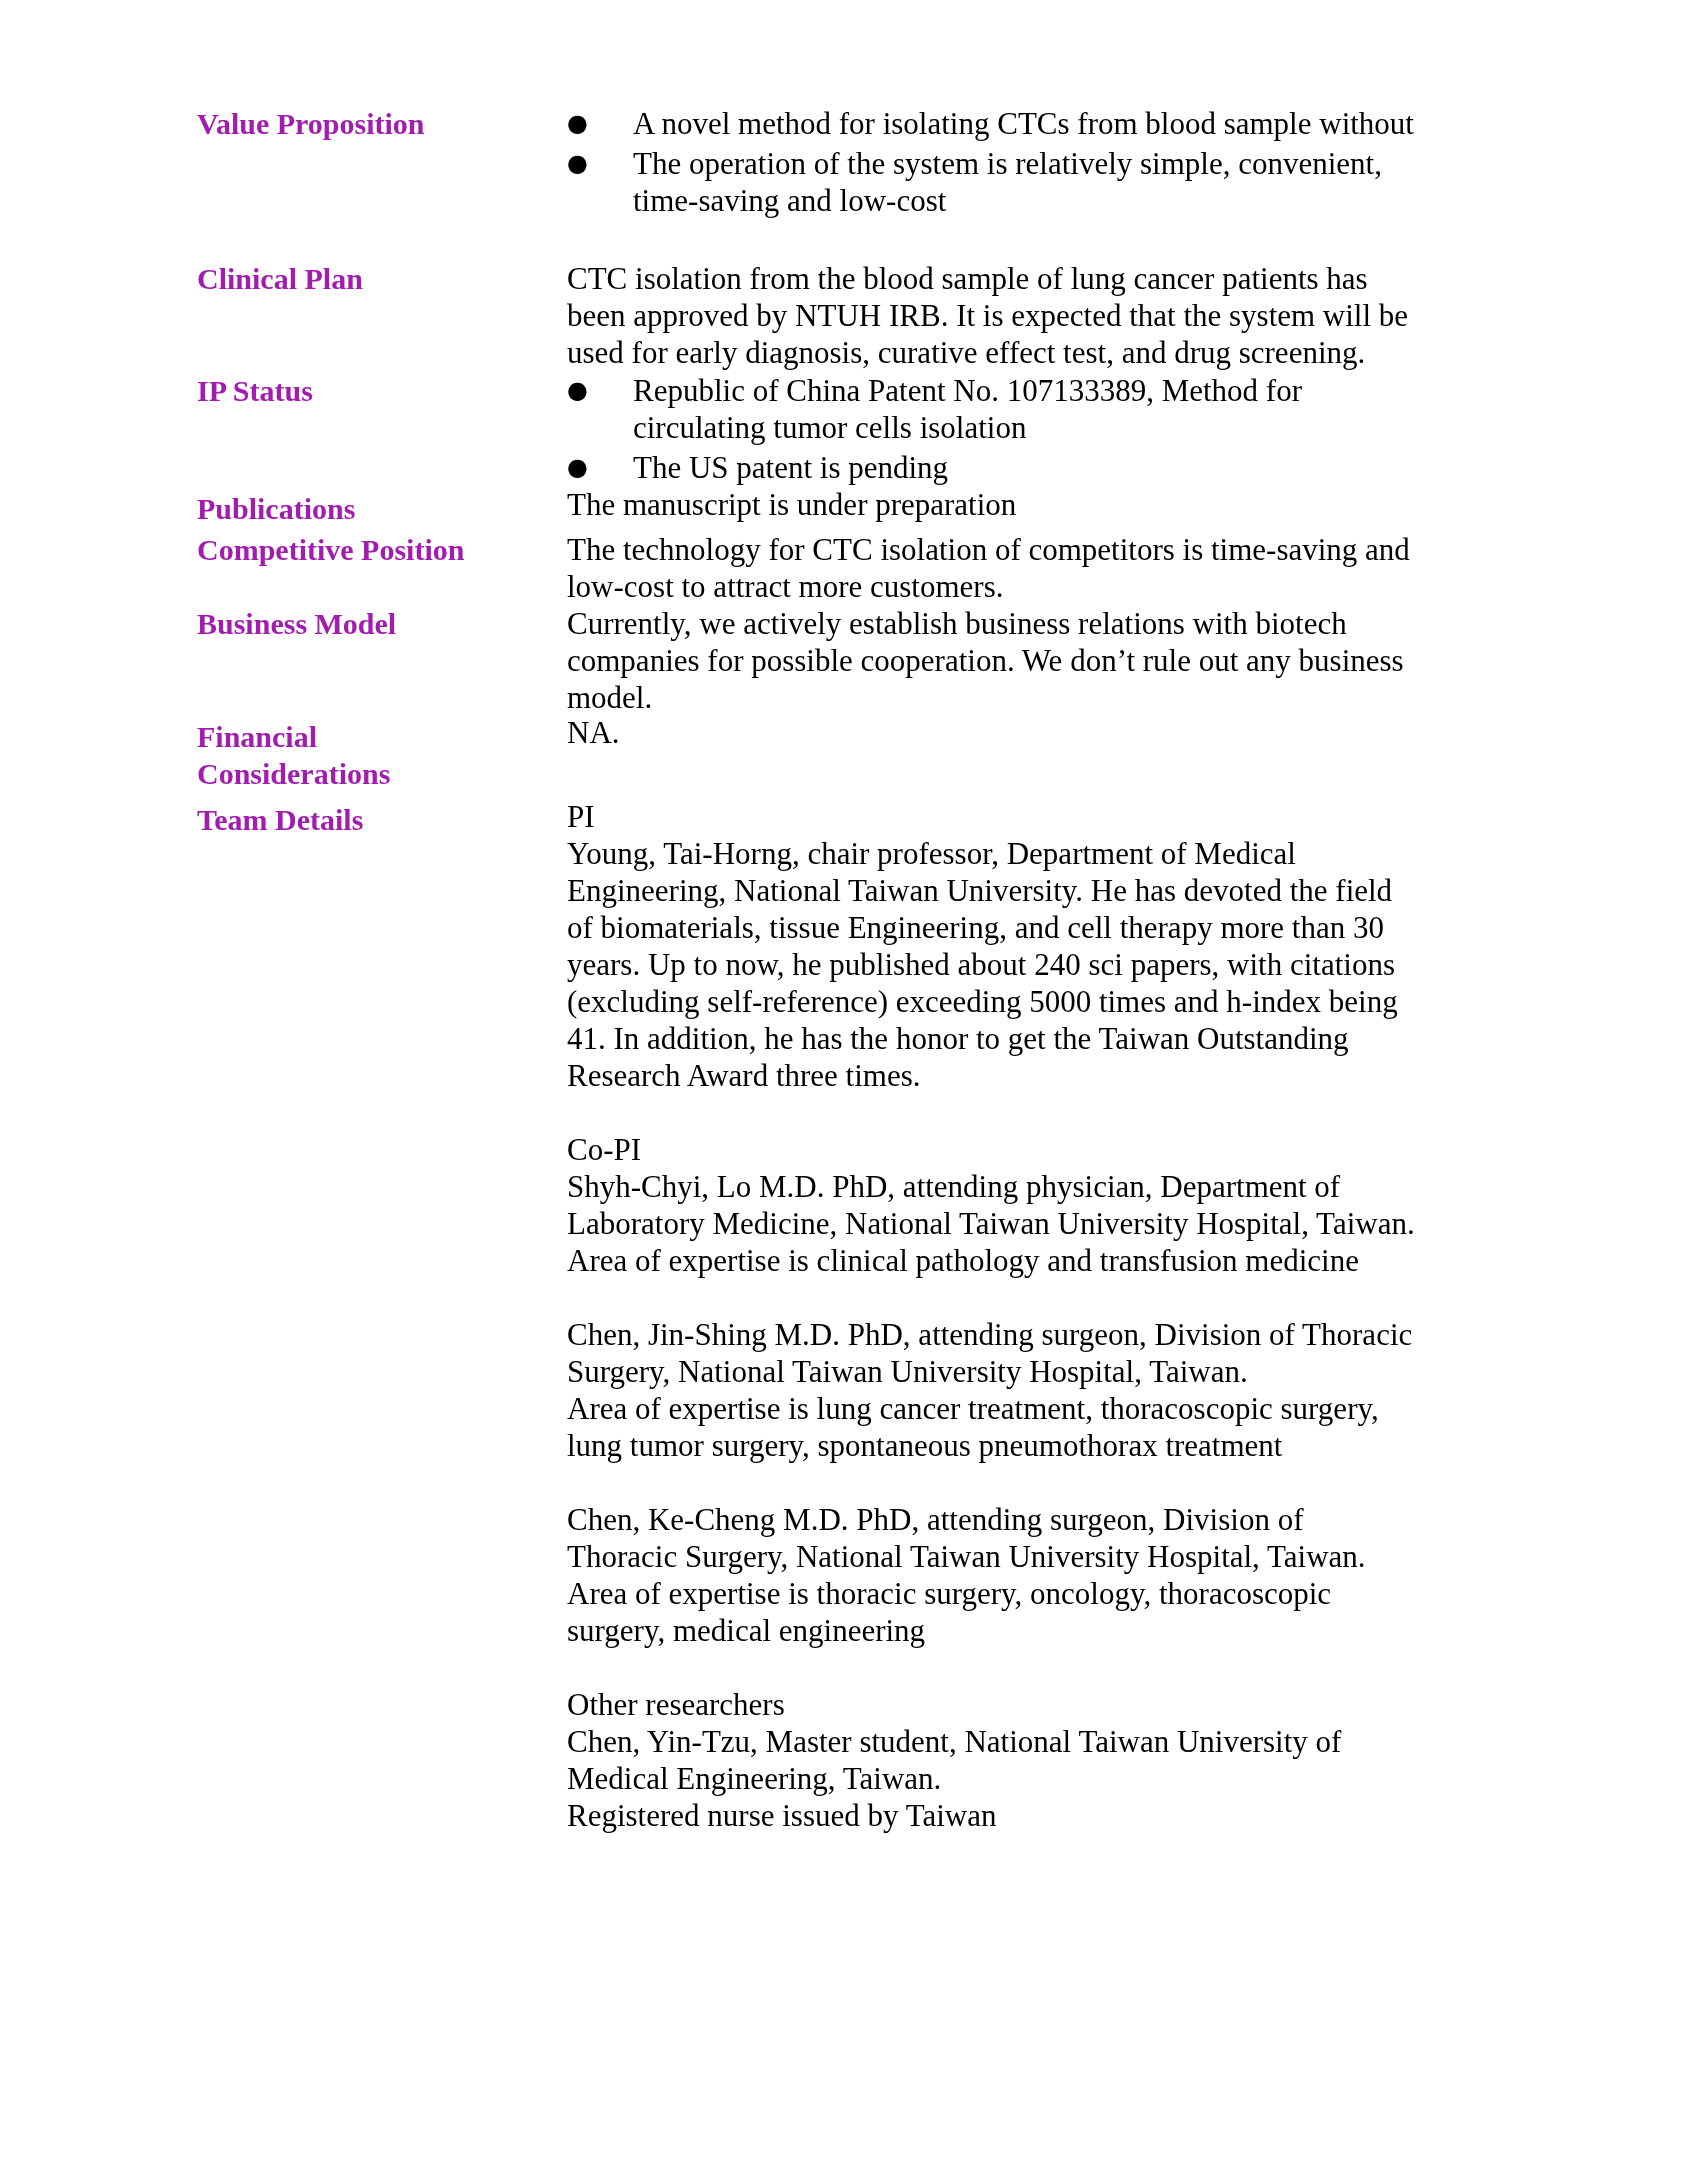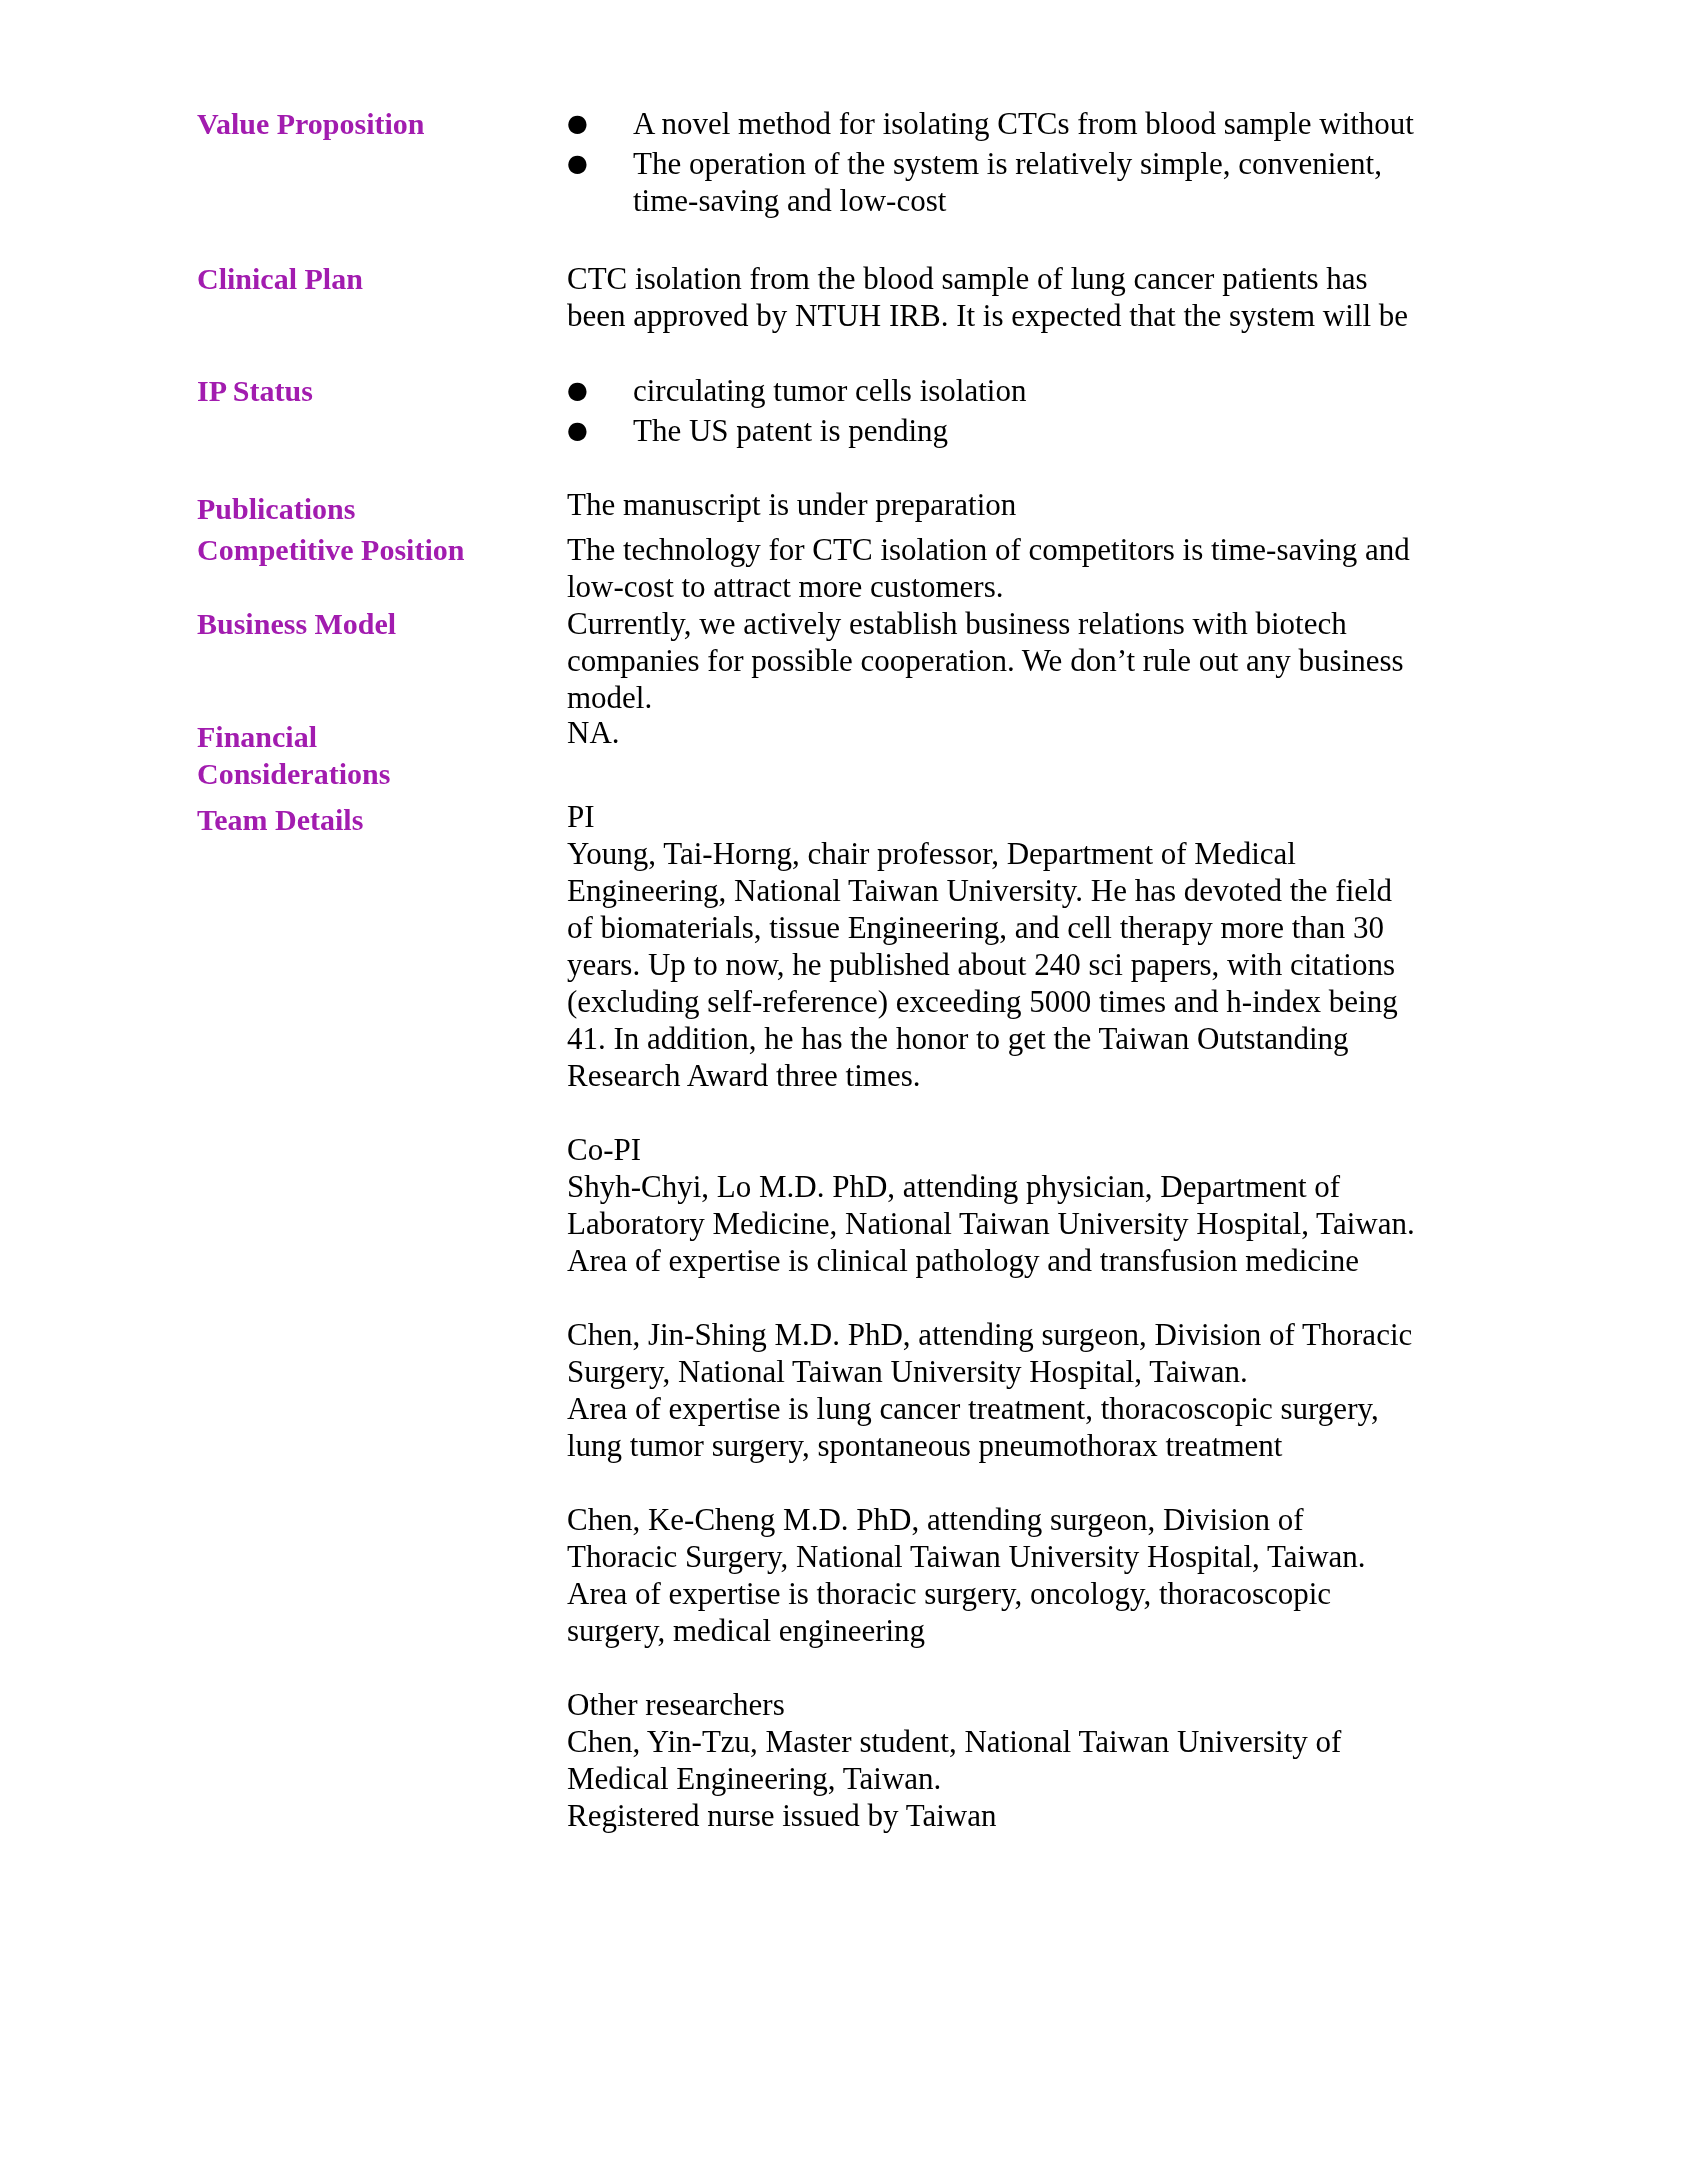--- a/index.html
+++ b/index.html
@@ -86,28 +86,30 @@
         <span class="line">time-saving and low-cost</span>
       </div>
     </div>
   </div>
 
   <div class="row" style="top:260px;">
     <div class="label">Clinical Plan</div>
     <div class="content">
       <span class="line">CTC isolation from the blood sample of lung cancer patients has</span>
       <span class="line">been approved by NTUH IRB. It is expected that the system will be</span>
+      <span class="line">used for early diagnosis, curative effect test, and drug screening.</span>
     </div>
   </div>
 
   <div class="row" style="top:372px;">
     <div class="label">IP Status</div>
     <div class="content">
       <div class="bullet-item">
         <span class="bullet-glyph">●</span>
+        <span class="line">Republic of China Patent No. 107133389, Method for</span>
         <span class="line">circulating tumor cells isolation</span>
       </div>
       <div class="bullet-item" style="margin-top:2.6px;">
         <span class="bullet-glyph">●</span>
         <span class="line">The US patent is pending</span>
       </div>
     </div>
   </div>
 
   <div class="row" style="top:490px;">

